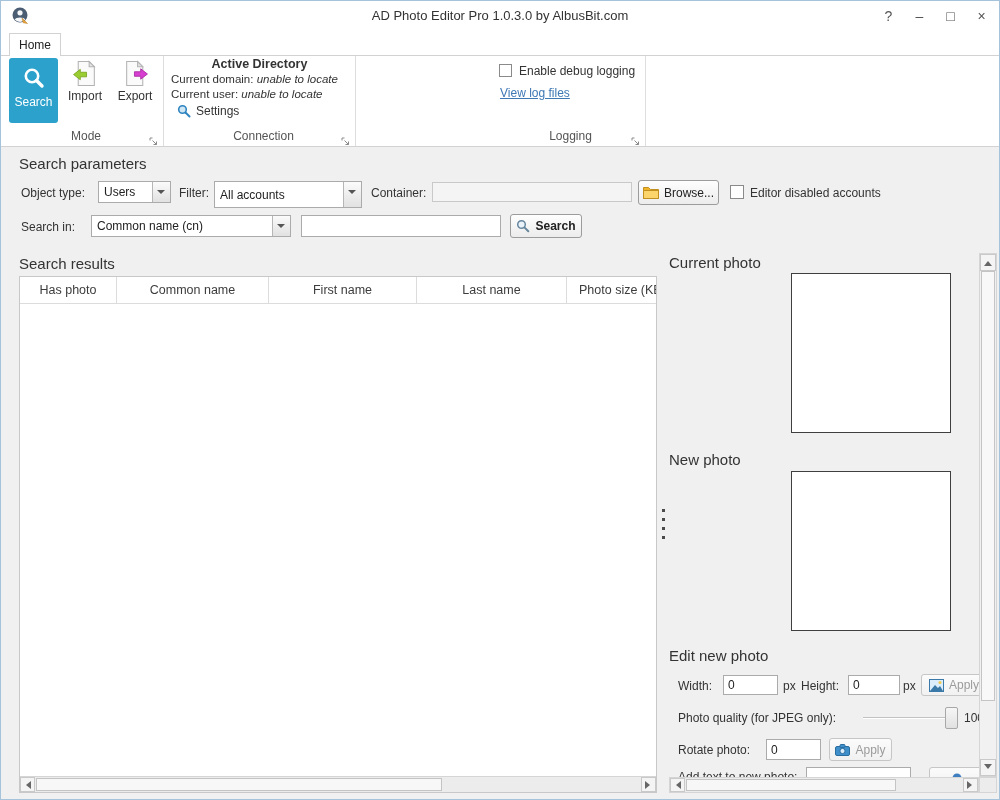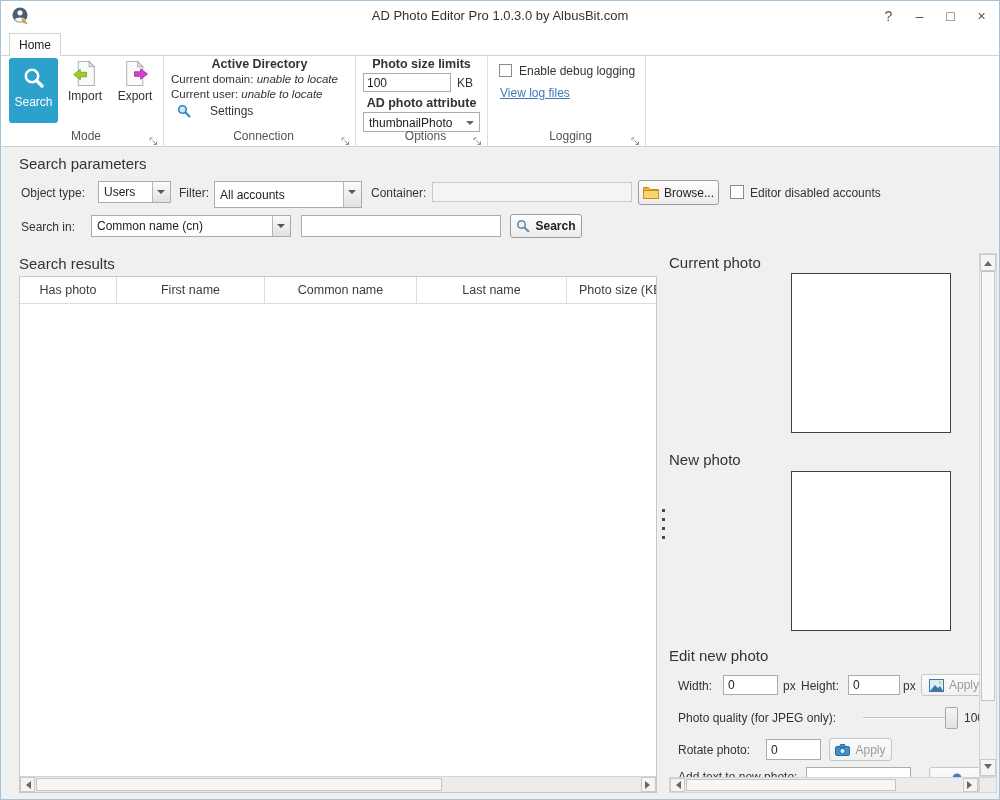--- a/index.html
+++ b/index.html
@@ -25,21 +25,21 @@
 
   .search-btn { position:absolute; left:8px; top:2px; width:49px; height:65px; background:#2BA1CC; border-radius:3px; display:flex; flex-direction:column; align-items:center; cursor:default; }
   .search-btn svg { margin-top:8px; }
   .search-btn .blabel { color:#fff; font-size:12px; margin-top:3px; }
   .ribbon-btn { position:absolute; top:4px; width:46px; display:flex; flex-direction:column; align-items:center; }
   .ribbon-btn .blabel { font-size:12px; color:#333; margin-top:2px; }
 
   .conn-title, .opt-title { position:absolute; left:0; right:0; top:1px; text-align:center; font-weight:bold; font-size:12.5px; color:#333; }
   .conn-line { position:absolute; left:7px; font-size:11.5px; color:#333; white-space:nowrap; }
   .conn-line .ital { font-style:italic; }
-  .settings-row { position:absolute; left:13px; top:48px; display:flex; align-items:center; gap:19px; font-size:12px; color:#333; }
+  .settings-row { position:absolute; left:13px; top:48px; display:flex; align-items:center; gap:5px; font-size:12px; color:#333; }
 
   .opt-input { position:absolute; left:7px; top:17px; width:88px; height:19px; border:1px solid #ababab; background:#fff; font-size:12px; color:#222; padding:0 3px; font-family:inherit; }
   .opt-unit { position:absolute; left:101px; top:20px; font-size:12px; color:#333; }
   .opt-title2 { position:absolute; left:0; right:0; top:40px; text-align:center; font-weight:bold; font-size:12.5px; color:#333; }
   .opt-select { position:absolute; left:7px; top:56px; width:117px; height:20px; border:1px solid #ababab; background:#fff; }
   .opt-select .val { position:absolute; left:5px; top:3px; font-size:12px; color:#222; }
   .tri-plain { position:absolute; right:5px; top:8px; width:0; height:0; border:4px solid transparent; border-top:4px solid #666; }
 
   .log-check { position:absolute; left:11px; top:8px; width:13px; height:13px; background:#fff; border:1px solid #8a8a8a; }
   .log-check-label { position:absolute; left:31px; top:8px; font-size:12px; color:#333; white-space:nowrap; }
@@ -180,38 +180,20 @@
       <div class="group-label">Connection</div>
       <span class="launcher">
         <svg width="9" height="9" viewBox="0 0 9 9">
             <path d="M1 3.5 V1 H3.5" fill="none" stroke="#8a8a8a"></path>
             <path d="M3.5 3.5 L7.5 7.5" stroke="#8a8a8a"></path>
             <path d="M7.5 4.5 V7.5 H4.5" fill="none" stroke="#8a8a8a"></path>
           </svg>
       </span>
     </div>
 
-    <div class="rgroup" style="left:355px; width:132px;">
-      <div class="opt-title">Photo size limits</div>
-      <input class="opt-input" value="100" style="">
-      <div class="opt-unit">KB</div>
-      <div class="opt-title2">AD photo attribute</div>
-      <div class="opt-select">
-        <span class="val">thumbnailPhoto</span>
-        <span class="tri-plain"></span>
-      </div>
-      <div class="group-label">Options</div>
-      <span class="launcher">
-        <svg width="9" height="9" viewBox="0 0 9 9">
-            <path d="M1 3.5 V1 H3.5" fill="none" stroke="#8a8a8a"></path>
-            <path d="M3.5 3.5 L7.5 7.5" stroke="#8a8a8a"></path>
-            <path d="M7.5 4.5 V7.5 H4.5" fill="none" stroke="#8a8a8a"></path>
-          </svg>
-      </span>
-    </div>
 
     <div class="rgroup" style="left:487px; width:158px;">
       <span class="log-check"></span>
       <span class="log-check-label">Enable debug logging</span>
       <span class="log-link">View log files</span>
       <div class="group-label">Logging</div>
       <span class="launcher">
         <svg width="9" height="9" viewBox="0 0 9 9">
             <path d="M1 3.5 V1 H3.5" fill="none" stroke="#8a8a8a"></path>
             <path d="M3.5 3.5 L7.5 7.5" stroke="#8a8a8a"></path>
@@ -258,22 +240,22 @@
       <circle cx="5.5" cy="5.5" r="3.8" fill="#eaf3fa" stroke="#67879e" stroke-width="1.5"></circle>
       <line x1="8.4" y1="8.4" x2="12.3" y2="12.3" stroke="#67879e" stroke-width="2" stroke-linecap="round"></line>
     </svg>
     <span class="bold">Search</span>
   </div>
 
   <div class="heading" style="left:18px; top:254px;">Search results</div>
   <div class="results-table">
     <div class="thead">
       <div class="th" style="width:97px;">Has photo</div>
+      <div class="th" style="width:152px;">Common name</div>
       <div class="th" style="width:148px;">First name</div>
-      <div class="th" style="width:152px;">Common name</div>
       <div class="th" style="width:150px;">Last name</div>
       <div class="th" style="width:150px; text-align:left; padding-left:12px;">Photo size (KB)</div>
     </div>
     <div class="hscroll" style="left:0; right:0; bottom:0; border-left:none; border-right:none; border-bottom:none;">
       <span class="sb-btn left">
           <i class="tri-l"></i>
         </span>
       <span class="h-thumb" style="left:16px; width:406px;"></span>
       <span class="sb-btn right">
           <i class="tri-r"></i>

